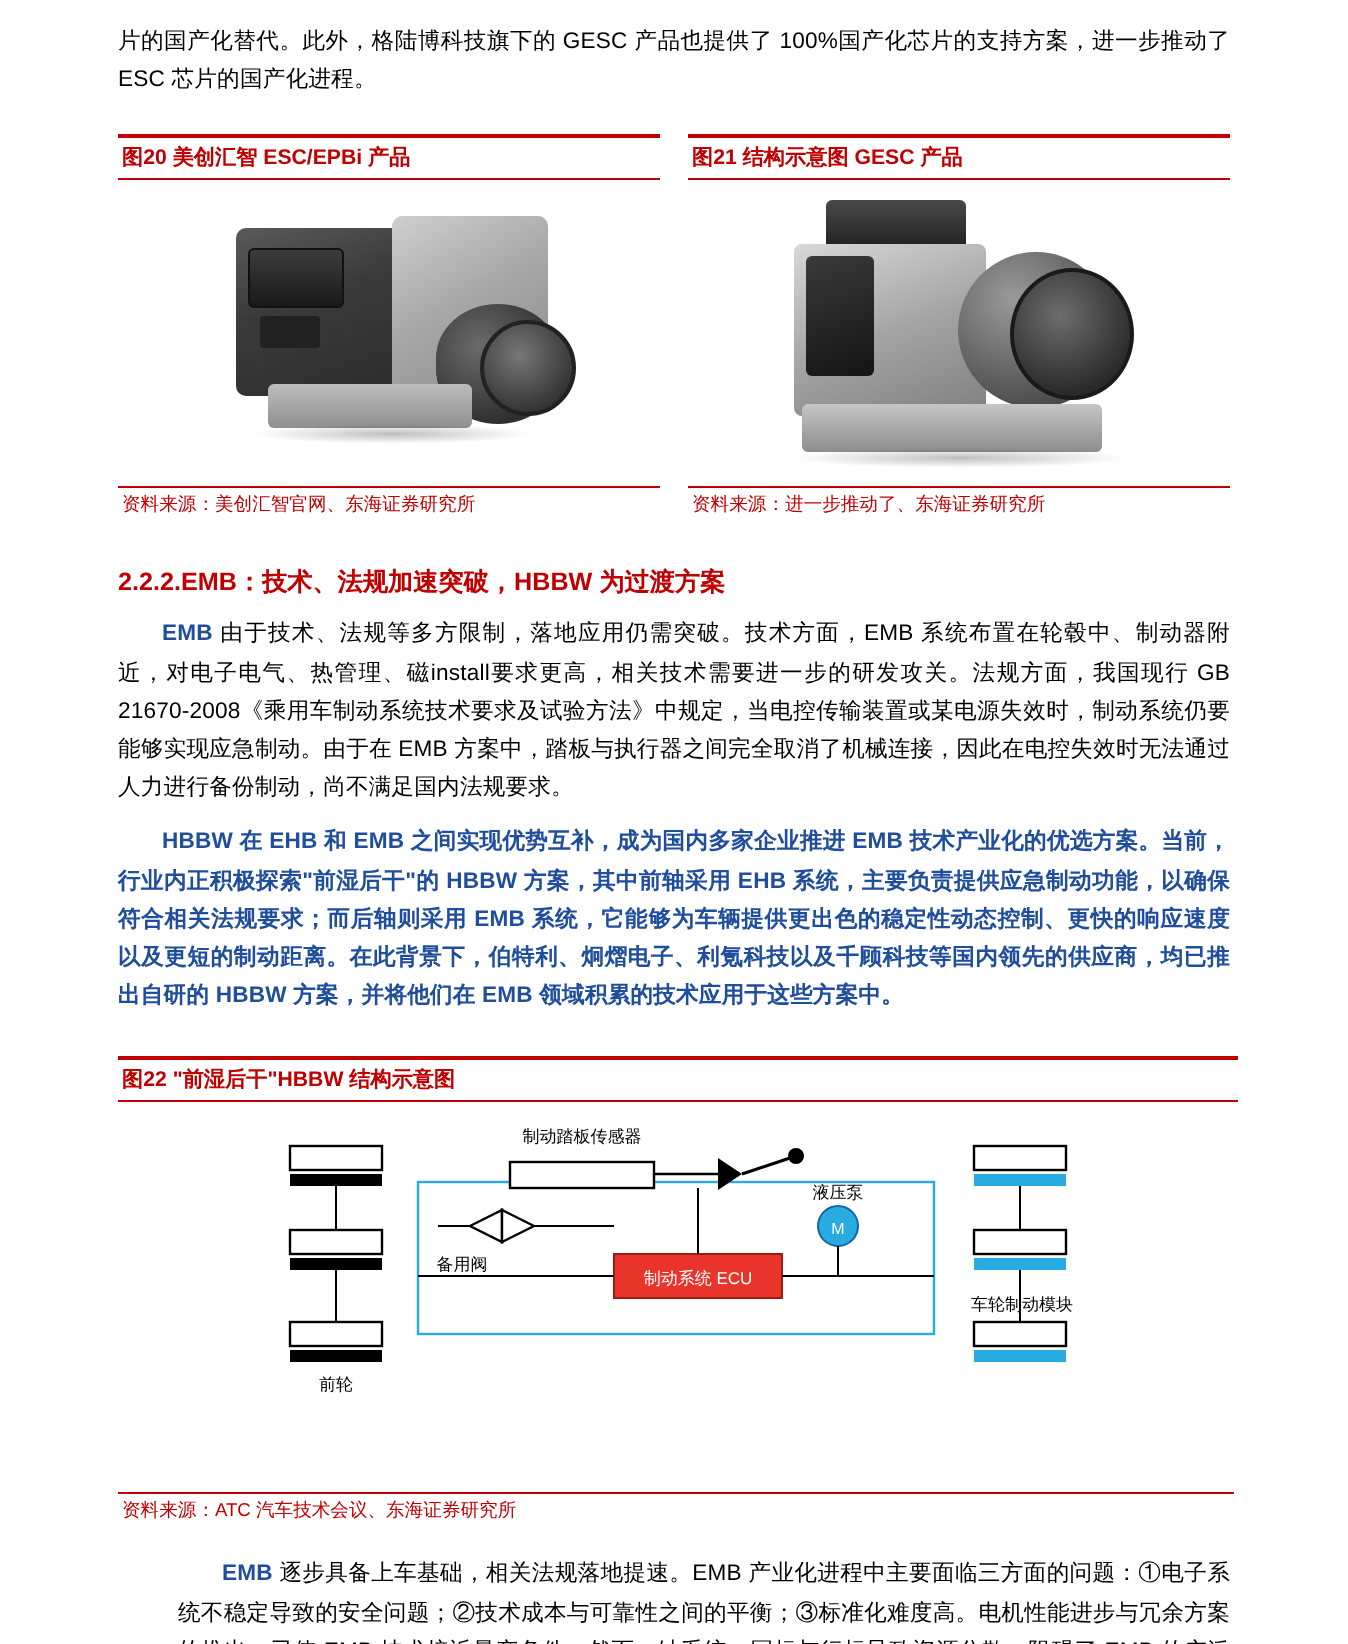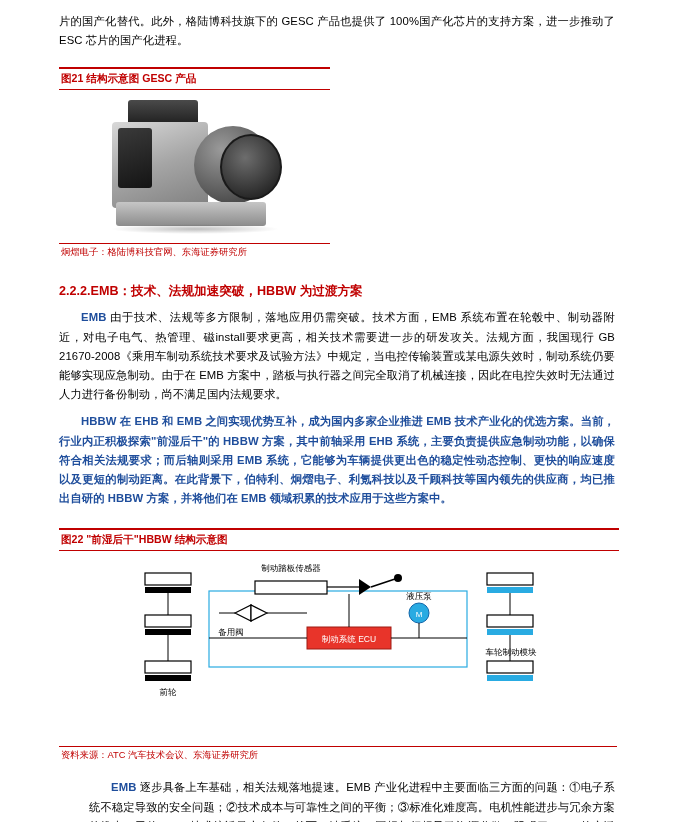--- a/index.html
+++ b/index.html
@@ -241,35 +241,51 @@
 </head>
 <body>
 
 <div class="page">
   <div class="content">
 
     <p class="body-text">片的国产化替代。此外，格陆博科技旗下的 GESC 产品也提供了 100%国产化芯片的支持方案，进一步推动了 ESC 芯片的国产化进程。</p>
 
     <div class="fig-row">
 
+      <div class="fig-box">
+        <div class="fig-caption">图20  美创汇智 ESC/EPBi 产品</div>
+        <div class="fig-image">
+          <div class="dev1">
+            <div class="d1-body"></div>
+            <div class="d1-body2"></div>
+            <div class="d1-plug"></div>
+            <div class="d1-plug2"></div>
+            <div class="d1-motor"></div>
+            <div class="d1-motor-face"></div>
+            <div class="d1-base"></div>
+            <div class="d1-shadow"></div>
+          </div>
+        </div>
+        <div class="fig-source">资料来源：美创汇智官网、东海证券研究所</div>
+      </div>
 
       <div class="fig-box">
         <div class="fig-caption">图21  结构示意图 GESC 产品</div>
         <div class="fig-image">
           <div class="dev2">
             <div class="d2-top"></div>
             <div class="d2-block"></div>
             <div class="d2-blockdark"></div>
             <div class="d2-motor"></div>
             <div class="d2-motorface"></div>
             <div class="d2-base"></div>
             <div class="d2-shadow"></div>
           </div>
         </div>
-        <div class="fig-source">炯熠电子：格陆博科技官网、东海证券研究所</div>
+        <div class="fig-source">资料来源：进一步推动了、东海证券研究所</div>
       </div>
 
     </div>
 
     <h3 class="section-head">2.2.2.EMB：技术、法规加速突破，HBBW 为过渡方案</h3>
 
     <div class="para-block">
       <p class="body-text indent">
         <span class="blue-bold">EMB</span>
         <span>由于技术、法规等多方限制，落地应用仍需突破。技术方面，EMB 系统布置在轮毂中、制动器附近，对电子电气、热管理、磁install要求更高，相关技术需要进一步的研发攻关。法规方面，我国现行 GB 21670-2008《乘用车制动系统技术要求及试验方法》中规定，当电控传输装置或某电源失效时，制动系统仍要能够实现应急制动。由于在 EMB 方案中，踏板与执行器之间完全取消了机械连接，因此在电控失效时无法通过人力进行备份制动，尚不满足国内法规要求。</span>

